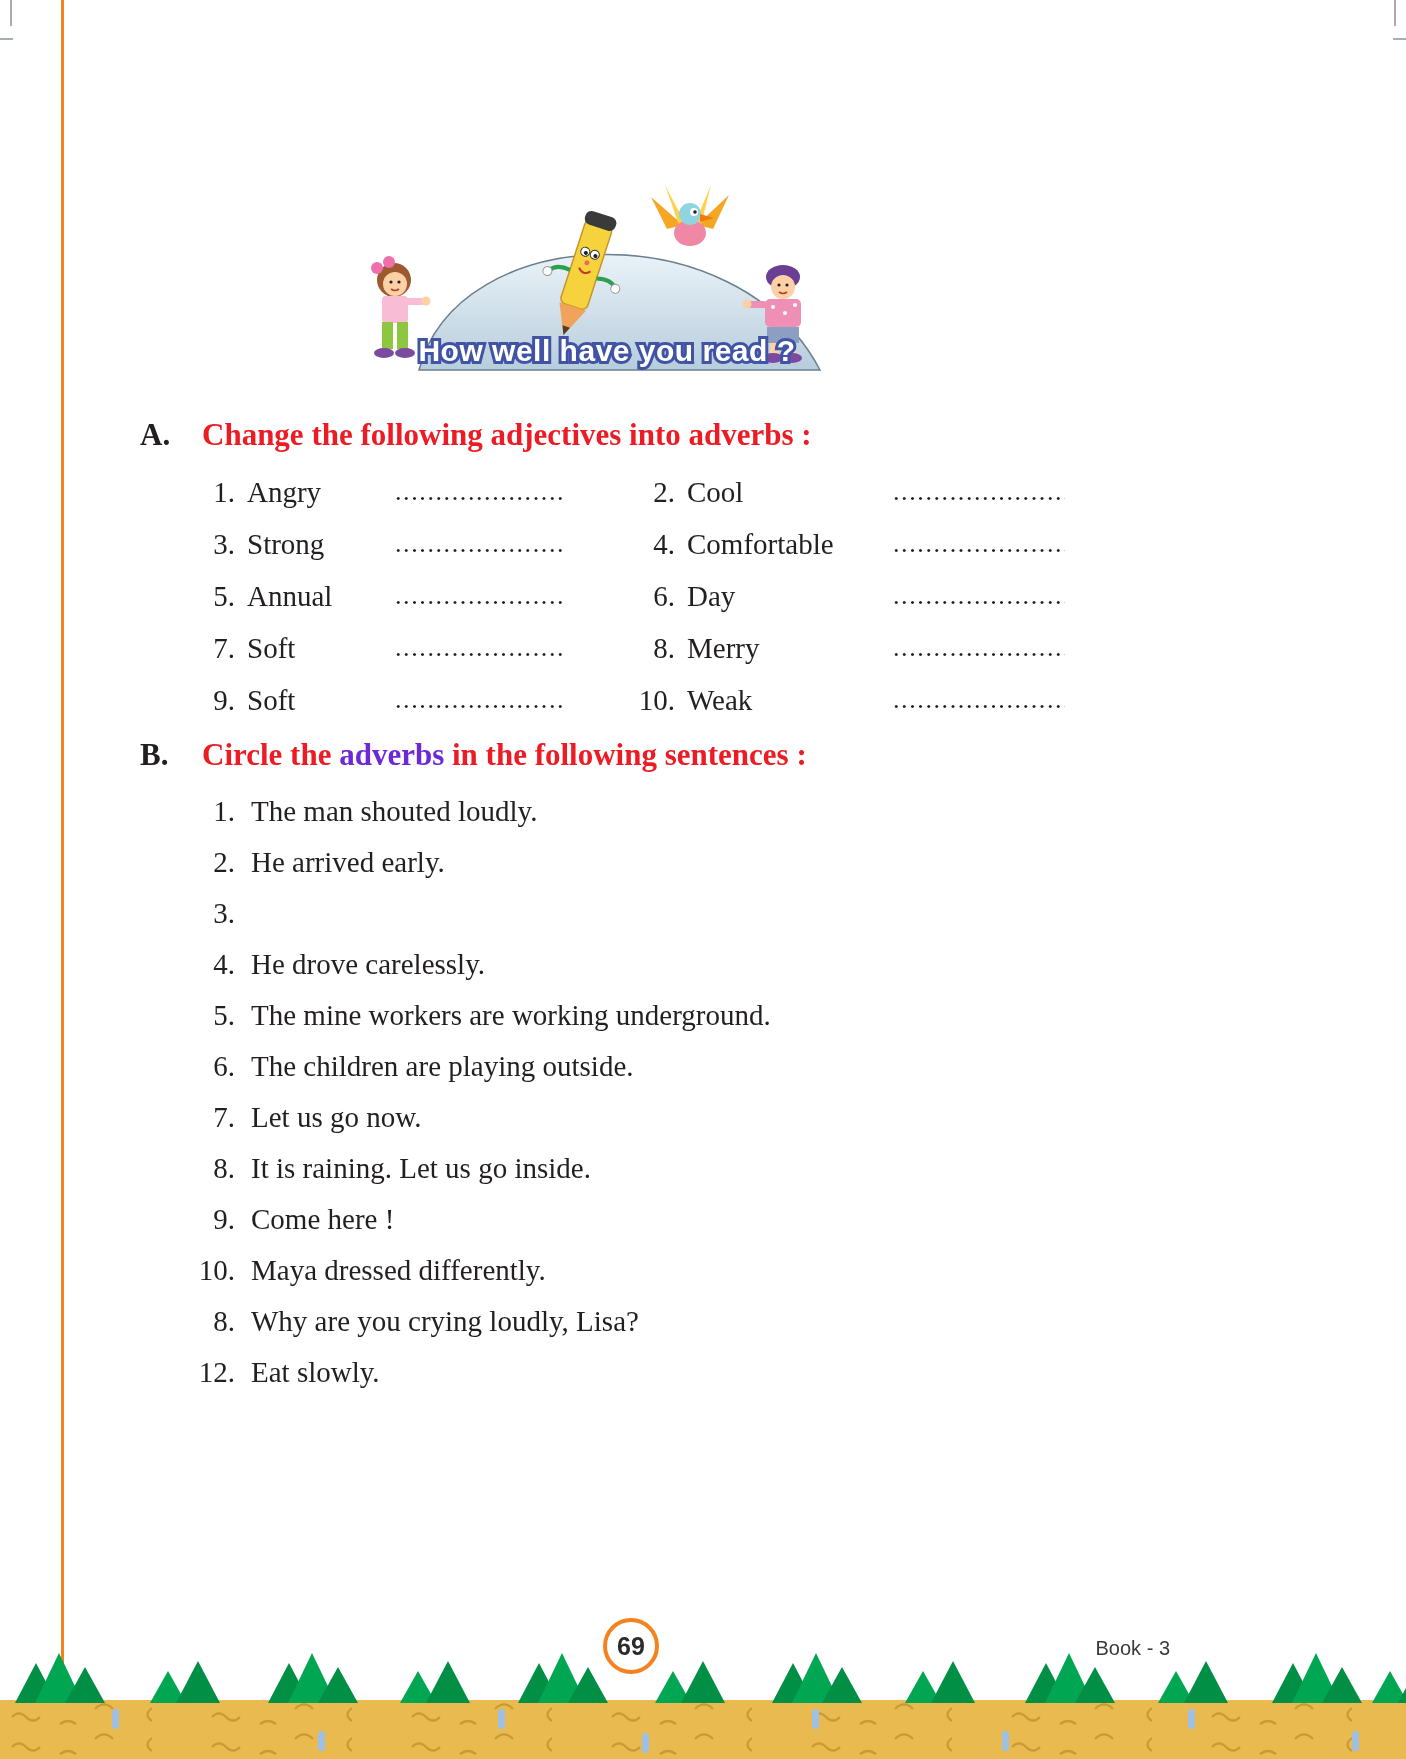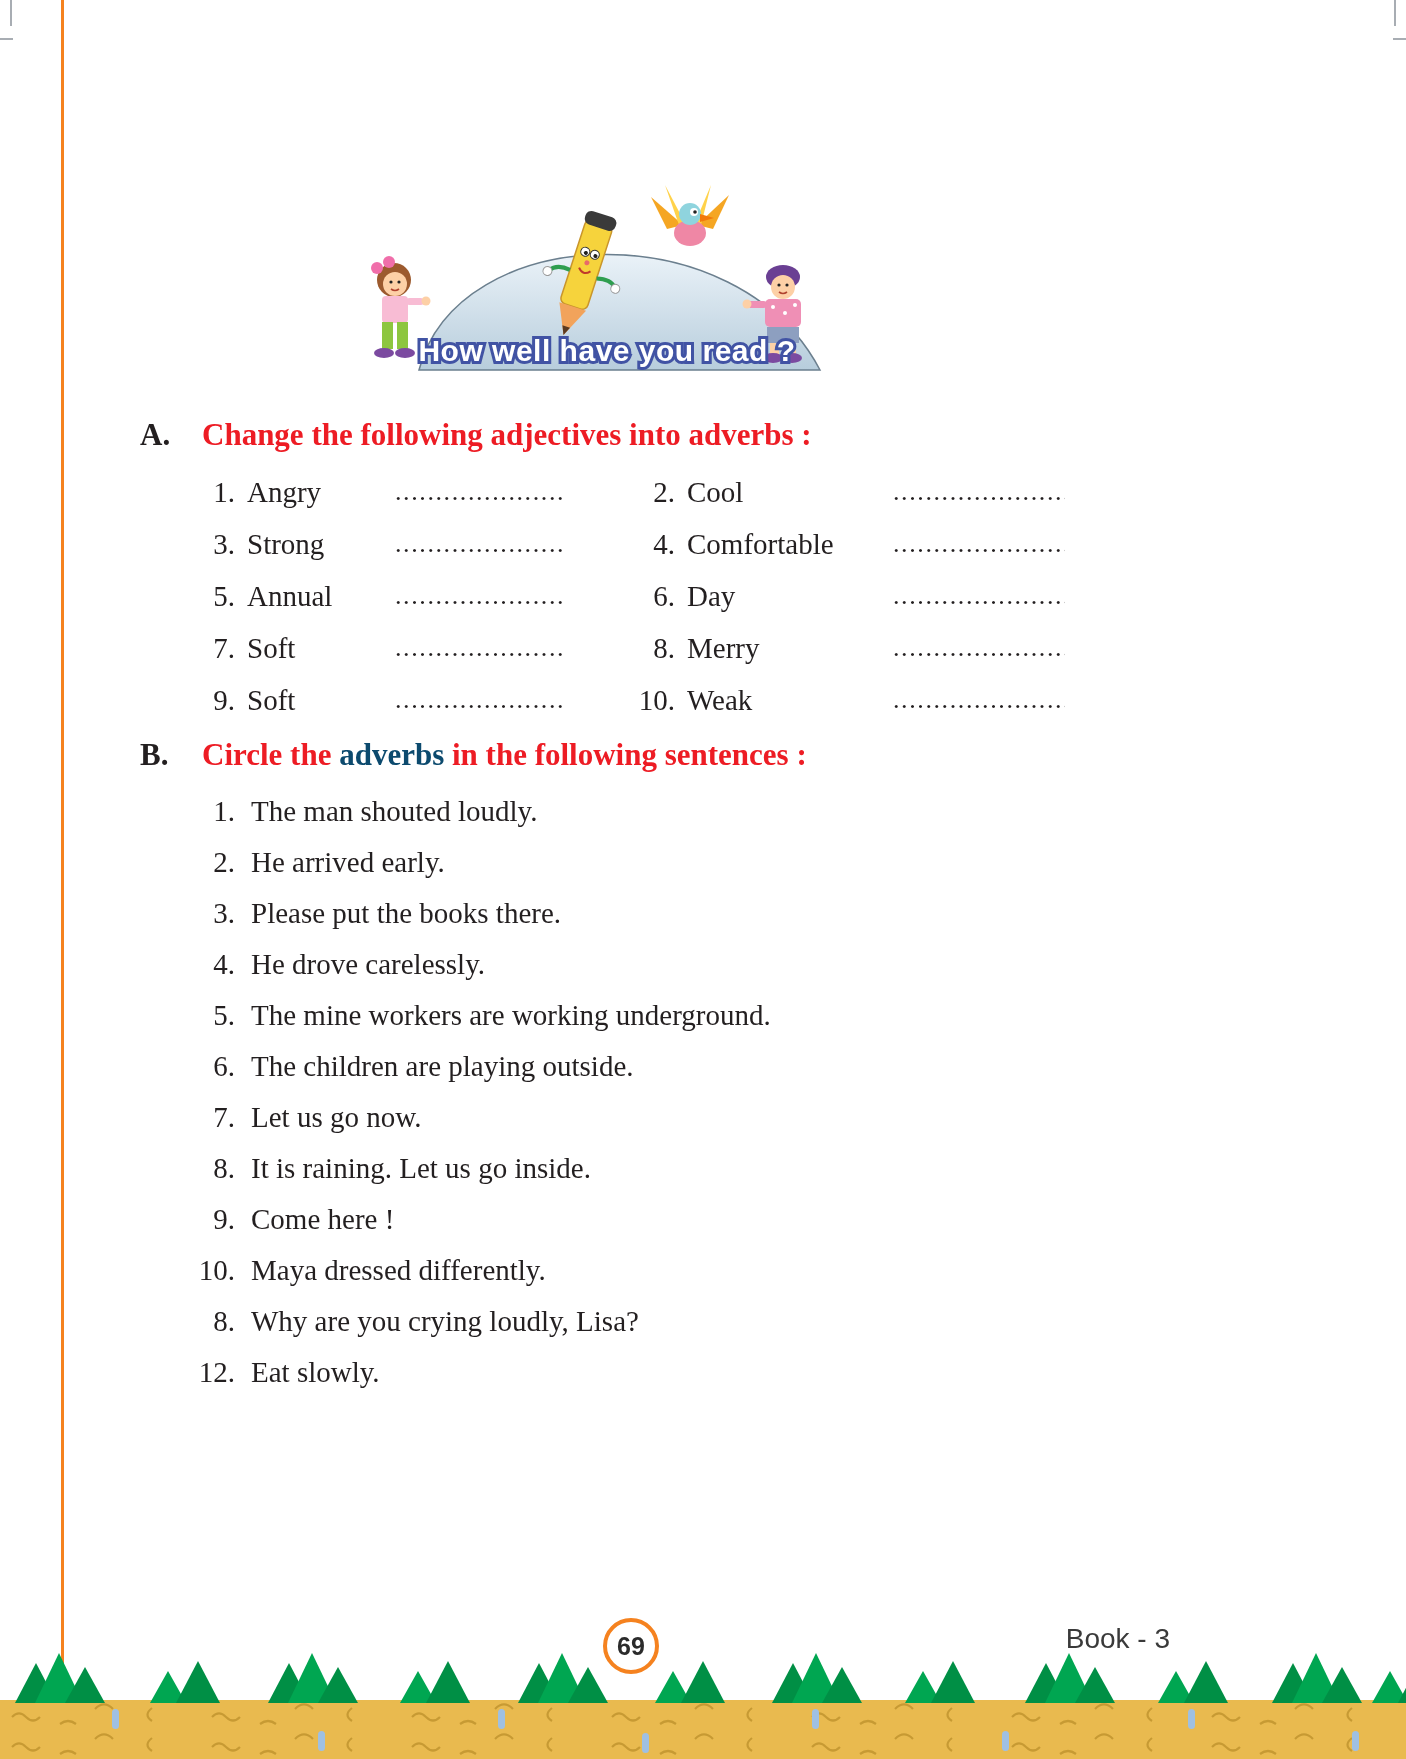--- a/index.html
+++ b/index.html
@@ -15,42 +15,42 @@
   .crop-tr-v { right:10px; top:0; width:2px; height:26px; }
   .crop-tr-h { right:0; top:38px; width:13px; height:2px; }
 
   .banner { position:absolute; top:183px; left:357px; width:480px; height:202px; z-index:2; }
 
   .content { position:absolute; top:412px; left:0; width:1406px; z-index:2; }
 
   .sec-head { display:flex; margin-left:140px; font-weight:bold; font-size:31px; line-height:46px; }
   .sec-label { width:62px; }
   .sec-title { color:#ed1c24; }
-  .hl-blue { color:#0c4a6e; }
+  .hl-blue { color:#6d28d9; }
 
   .a-grid { margin-top:8px; }
   .a-row {
     display:grid; grid-template-columns:95px 150px 180px 110px 208px 182px;
     margin-left:140px; height:52px; align-items:center; font-size:29px;
   }
   .num { text-align:right; }
   .word { padding-left:12px; white-space:nowrap; }
   .dots { padding-left:10px; font-size:26px; letter-spacing:1.6px; white-space:nowrap; overflow:hidden; }
 
   .b-head { margin-top:6px; }
   .b-list { margin-top:8px; }
   .b-row { display:flex; margin-left:140px; height:51px; align-items:center; font-size:29px; }
   .b-num { width:95px; text-align:right; }
   .b-text { padding-left:16px; white-space:nowrap; }
 
   .footer { position:absolute; left:0; bottom:0; width:1258px; height:150px; z-index:3; }
   .footer svg { position:absolute; left:0; top:0; }
   .book-label {
-    position:absolute; top:14px; right:88px;
-    font-family:"Liberation Sans",sans-serif; font-size:28px; color:#3a3a3a;
+    position:absolute; top:28px; right:88px;
+    font-family:"Liberation Sans",sans-serif; font-size:20px; color:#3a3a3a;
   }
 </style>
 </head>
 <body>
 
 <div class="side-rule"></div>
 <div class="crop crop-tl-v"></div>
 <div class="crop crop-tl-h"></div>
 <div class="crop crop-tr-v"></div>
 <div class="crop crop-tr-h"></div>
@@ -197,21 +197,20 @@
     <div class="b-row">
       <div class="b-num">1.</div>
       <div class="b-text">The man shouted loudly.</div>
     </div>
     <div class="b-row">
       <div class="b-num">2.</div>
       <div class="b-text">He arrived early.</div>
     </div>
     <div class="b-row">
       <div class="b-num">3.</div>
-      <div class="b-text">Please put the books there.</div>
     </div>
     <div class="b-row">
       <div class="b-num">4.</div>
       <div class="b-text">He drove carelessly.</div>
     </div>
     <div class="b-row">
       <div class="b-num">5.</div>
       <div class="b-text">The mine workers are working underground.</div>
     </div>
     <div class="b-row">

